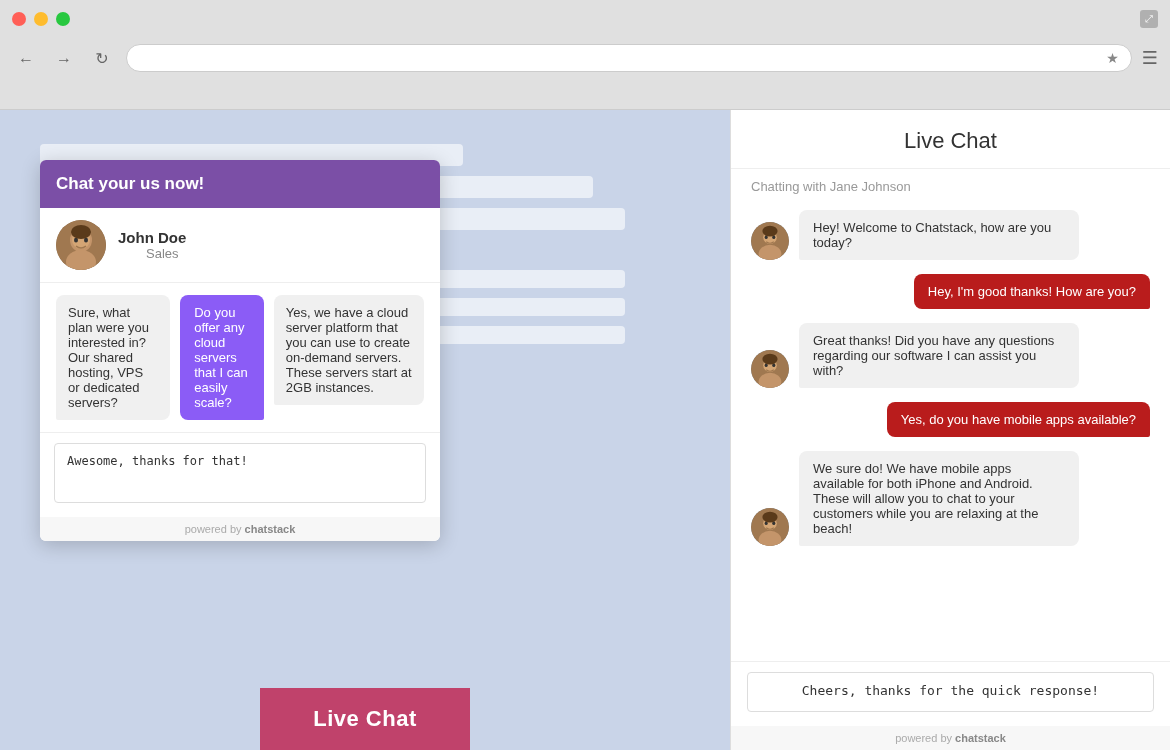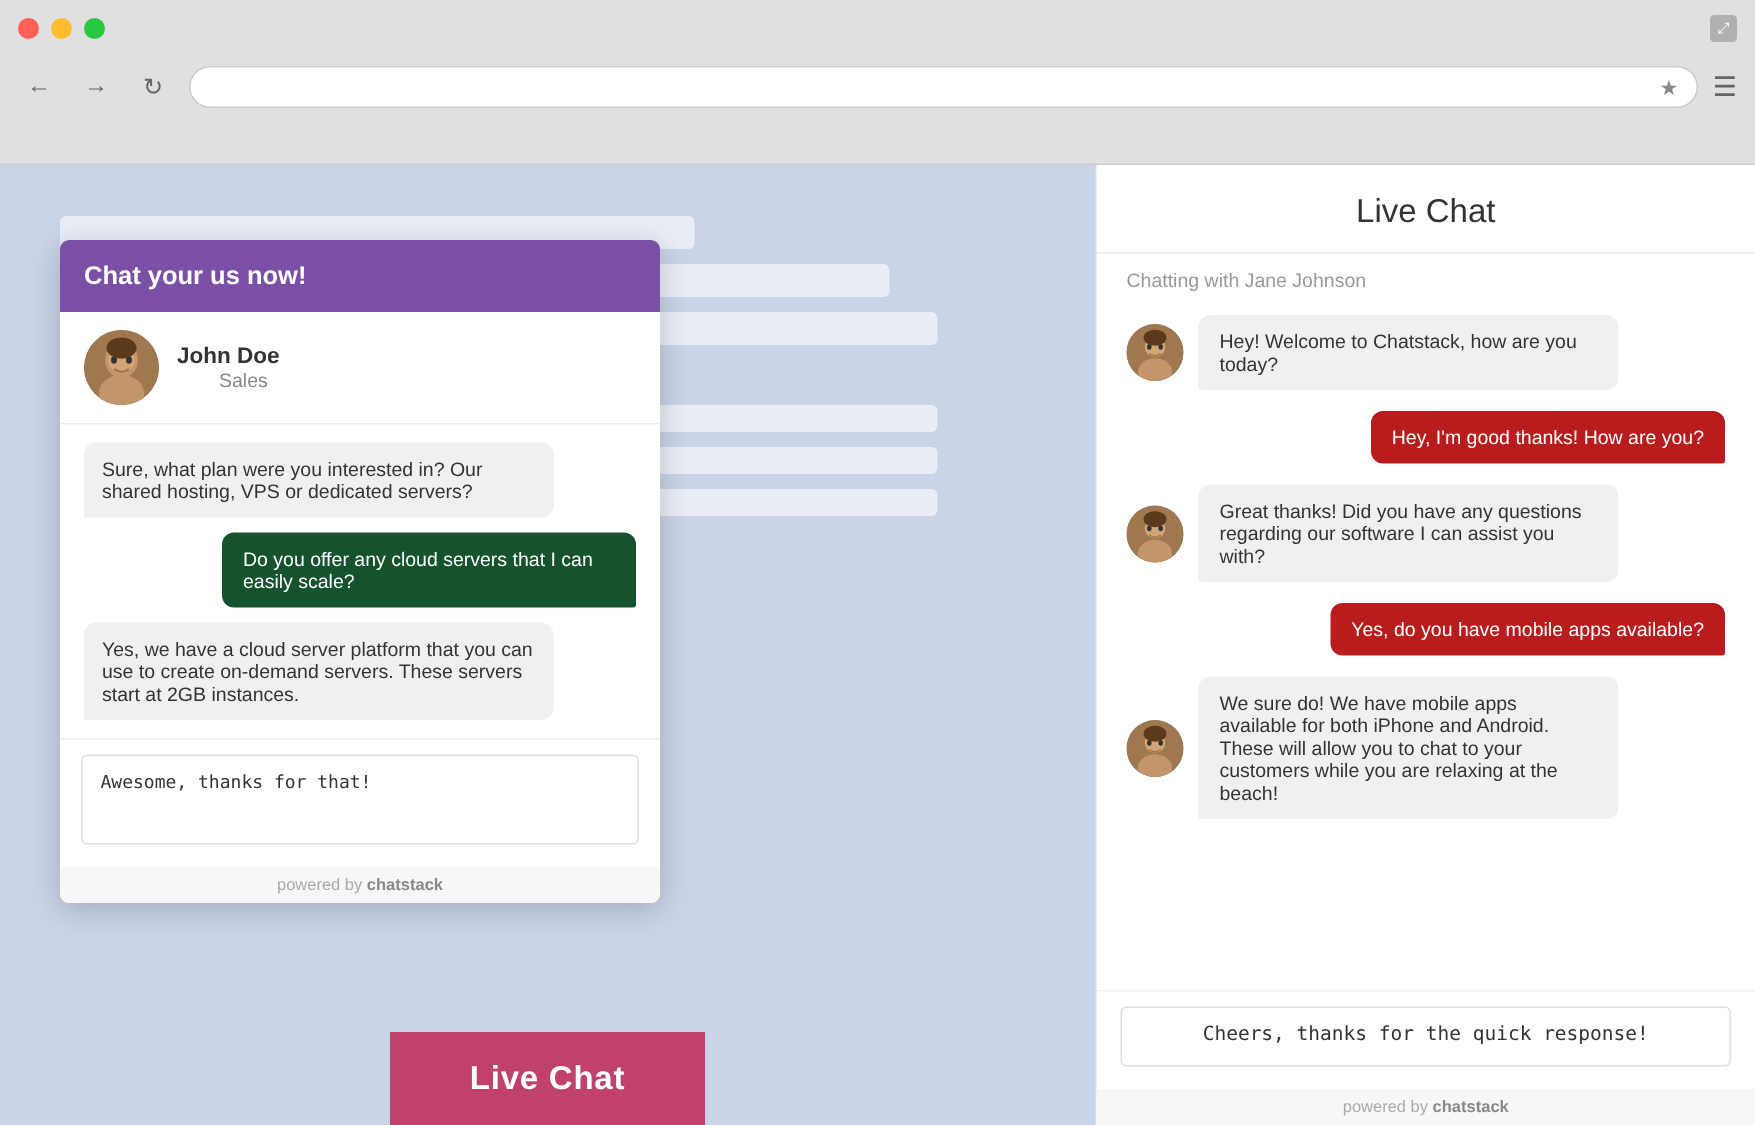--- a/index.html
+++ b/index.html
@@ -127,36 +127,36 @@
       display: flex; align-items: center; justify-content: center;
       font-size: 24px;
     }
     .agent-info { display: flex; flex-direction: column; }
     .agent-name { font-size: 15px; font-weight: 600; color: #333; }
     .agent-dept { font-size: 13px; color: #888; margin-left: 28px; }
 
     .chat-messages {
       padding: 12px 16px;
       display: flex;
-      flex-direction: column;
+      flex-direction: row;
       gap: 10px;
       flex: 1;
       overflow: hidden;
     }
     .msg-agent {
       background: #f0f0f0;
       border-radius: 8px 8px 8px 2px;
       padding: 10px 12px;
       font-size: 13px;
       color: #333;
       max-width: 85%;
       align-self: flex-start;
     }
     .msg-user {
-      background: #14532d;
+      background: #8b5cf6;
       border-radius: 8px 8px 2px 8px;
       padding: 10px 14px;
       font-size: 13px;
       color: white;
       max-width: 75%;
       align-self: flex-end;
     }
 
     .chat-input-area {
       border-top: 1px solid #eee;
@@ -230,21 +230,21 @@
     .right-messages {
       flex: 1;
       padding: 10px 20px;
       display: flex;
       flex-direction: column;
       gap: 14px;
       overflow-y: auto;
     }
     .right-msg-row {
       display: flex;
-      align-items: center;
+      align-items: flex-end;
       gap: 10px;
     }
     .right-msg-row.user-side {
       justify-content: flex-end;
     }
     .right-avatar {
       width: 38px; height: 38px;
       border-radius: 50%;
       background: #888;
       flex-shrink: 0;

